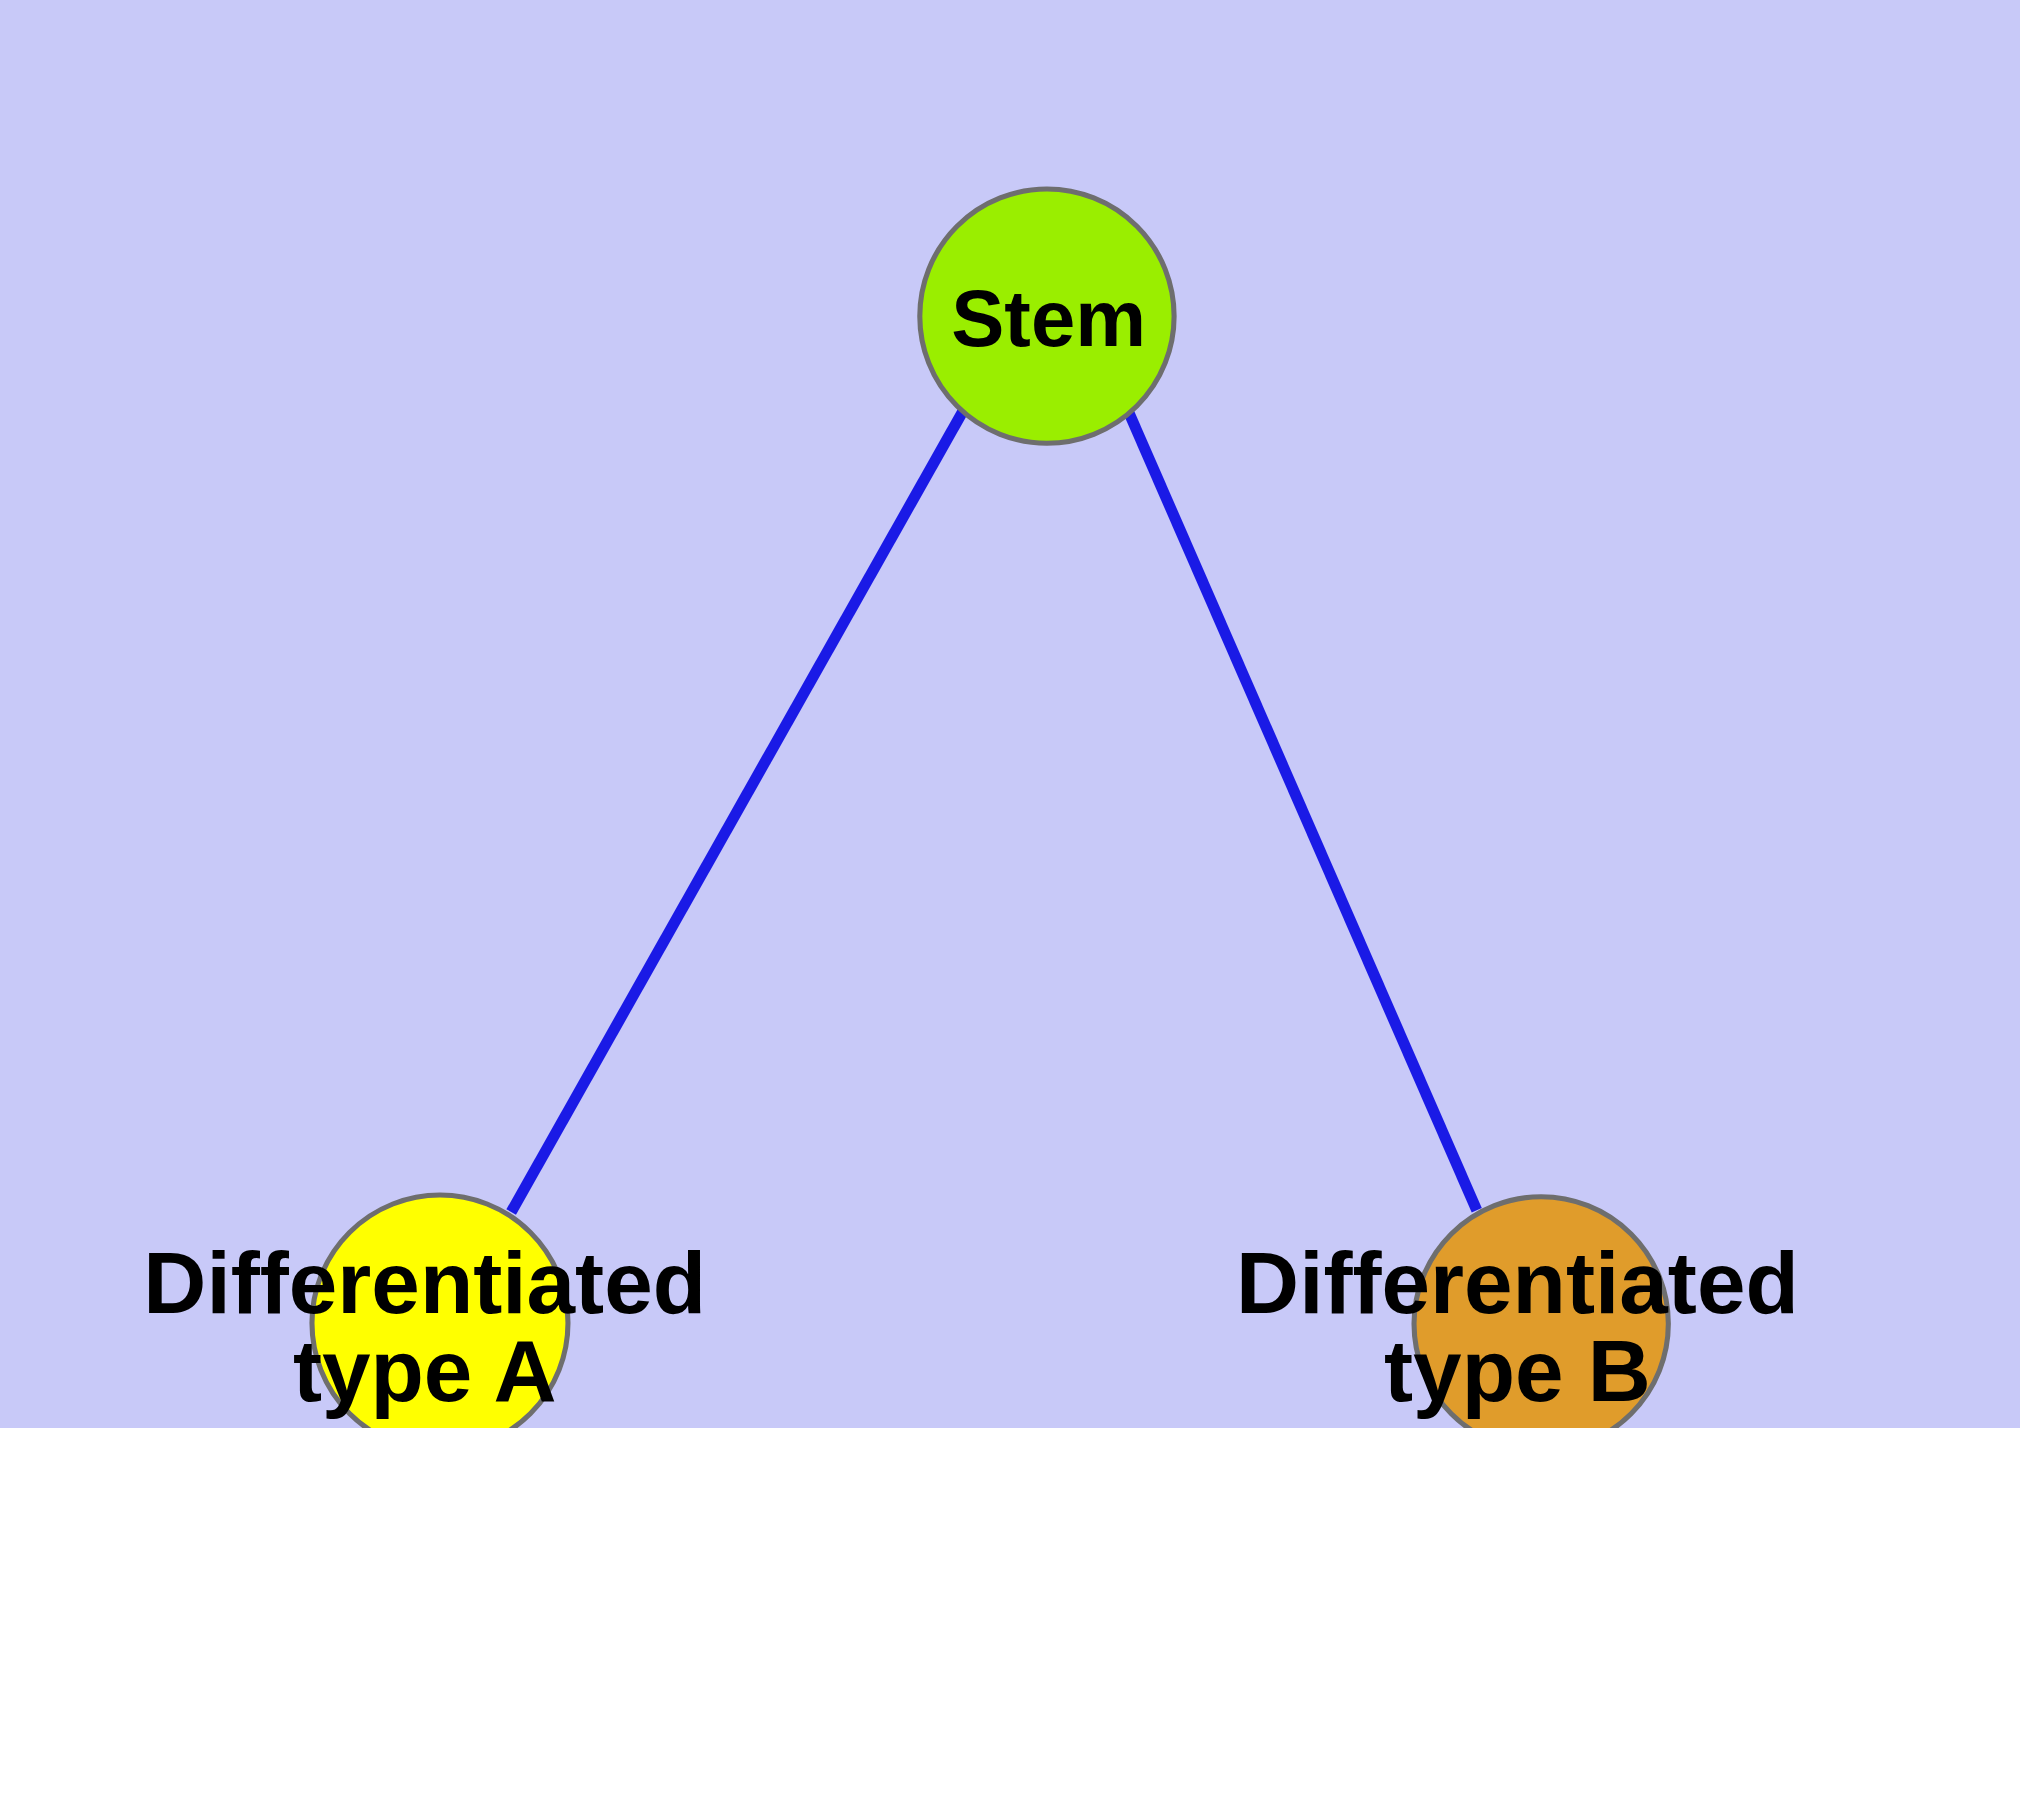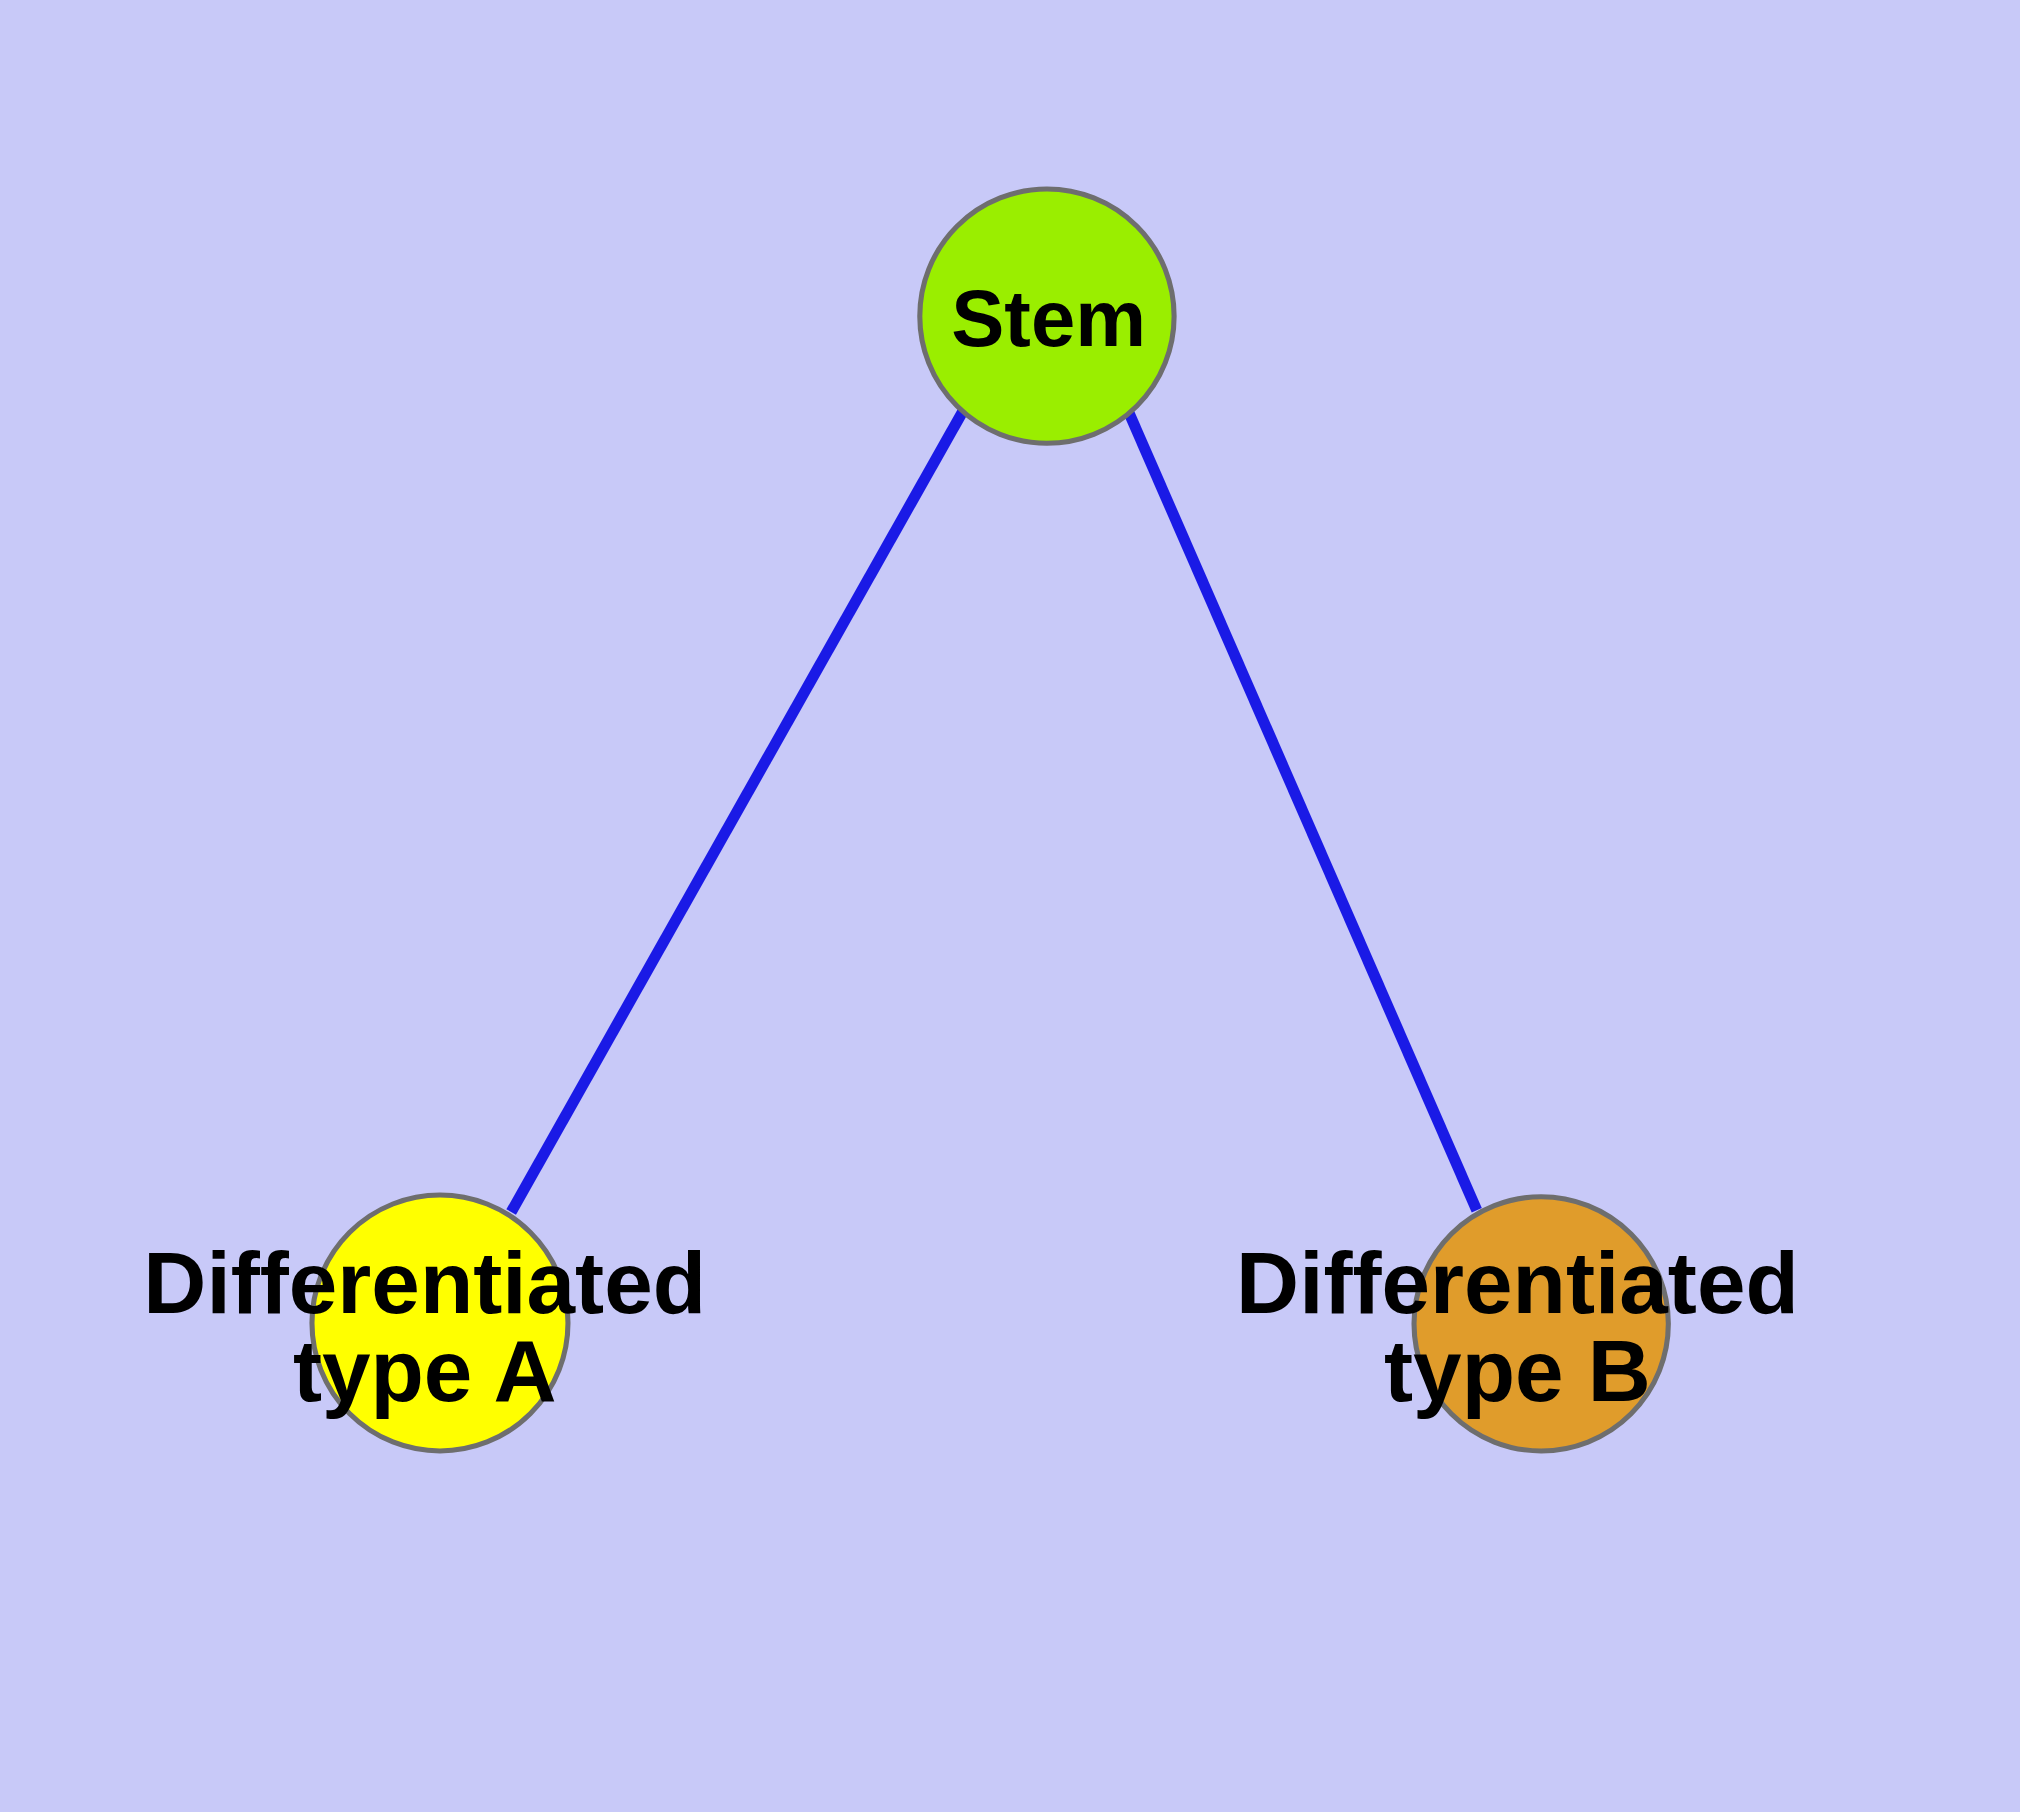--- a/index.html
+++ b/index.html
@@ -41,21 +41,21 @@
   .label-root {
     font-size: 94px;
   }
   .label-leaf {
     font-size: 103px;
   }
 </style>
 </head>
 <body>
 
-<div id="canvas" style="width: 2021px; height: 1812px; background: #f0abfc;">
+<div id="canvas" style="width: 2021px; height: 1428px; background: #f0abfc;">
   <svg id="graph-svg" viewBox="0 0 2384 2138" preserveAspectRatio="none" style="width: 2021px; height: 1812px;">
 
     <rect id="bg-rect" x="0" y="0" width="2384" height="2138" fill="#c8c9f8"></rect>
 
     <g id="edges-group">
         <line class="edge-line" x1="1136" y1="485" x2="603" y2="1430" stroke="#1a1ae6" stroke-width="13"></line>
         <line class="edge-line" x1="1330" y1="483" x2="1742" y2="1428" stroke="#1a1ae6" stroke-width="13"></line>
       </g>
     <g id="nodes-group">
         <circle class="node-circle" cx="1235" cy="373" r="150" fill="#9aee00" stroke="#6e6e6e" stroke-width="6"></circle>

